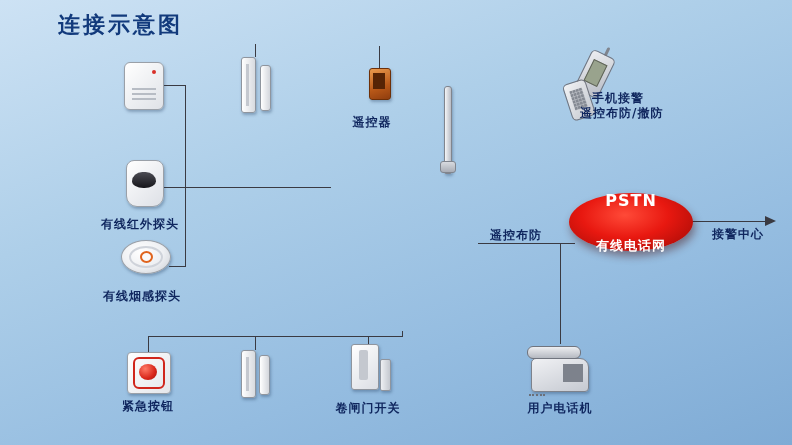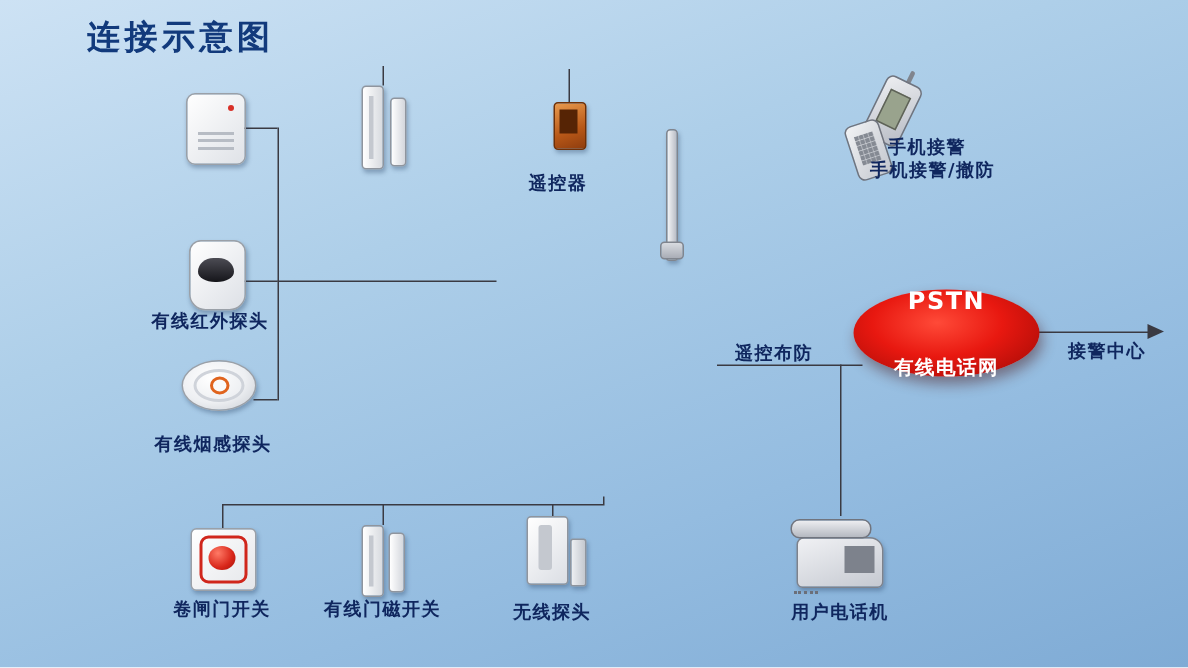--- a/index.html
+++ b/index.html
@@ -113,21 +113,21 @@
   <div class="dev" style="left:124px;top:62px;">
     <div class="wd-body shadowed"></div>
     <div class="wd-slots"></div>
     <div class="wd-led"></div>
   </div>
 
   <div class="dev" style="left:126px;top:160px;">
     <div class="pir-body shadowed"></div>
     <div class="pir-win"></div>
   </div>
-  <div class="lbl" style="left:94px;top:206px;width:92px;">有线红外探头</div>
+  <div class="lbl" style="left:94px;top:216px;width:92px;">有线红外探头</div>
 
   <div class="dev" style="left:121px;top:240px;">
     <div class="smk-outer shadowed"></div>
     <div class="smk-ring"></div>
     <div class="smk-core"></div>
   </div>
   <div class="lbl" style="left:96px;top:288px;width:92px;text-align:center;">有线烟感探头</div>
 
   <div class="dev" style="left:241px;top:57px;">
     <div class="dm-a shadowed" style="left:0;top:0;height:54px;"></div>
@@ -141,53 +141,52 @@
   <div class="lbl" style="left:334px;top:114px;width:76px;">遥控器</div>
 
   <div class="dev" style="left:558px;top:52px;width:58px;height:68px;">
     <div class="fp-ant"></div>
     <div class="fp-top"></div>
     <div class="fp-screen"></div>
     <div class="fp-bottom"></div>
     <div class="fp-keys"></div>
   </div>
   <div class="lbl left" style="left:592px;top:90px;">手机接警</div>
-  <div class="lbl left" style="left:580px;top:105px;">手机接警/撤防</div>
+  <div class="lbl left" style="left:580px;top:105px;">遥控布防/撤防</div>
 
   <div class="antenna shadowed"></div>
   <div class="antenna-base"></div>
 
   <div class="lbl left" style="left:490px;top:227px;">遥控布防</div>
 
   <div class="pstn">
     <div class="pstn-l1">PSTN</div>
     <div class="pstn-l2">有线电话网</div>
   </div>
 
   <div class="lbl left" style="left:712px;top:226px;">接警中心</div>
 
   <div class="dev" style="left:127px;top:352px;">
     <div class="eb-plate shadowed"></div>
     <div class="eb-frame"></div>
     <div class="eb-btn"></div>
   </div>
-  <div class="lbl" style="left:106px;top:398px;width:84px;">卷闸门开关</div>
+  <div class="lbl" style="left:106px;top:398px;width:84px;">紧急按钮</div>
 
   <div class="dev" style="left:241px;top:350px;">
     <div class="dm-a shadowed" style="left:0;top:0;height:46px;"></div>
     <div class="dm-b shadowed" style="left:18px;top:5px;height:38px;"></div>
   </div>
-  <div class="lbl" style="left:210px;top:398px;width:90px;">有线门磁开关</div>
 
   <div class="dev" style="left:351px;top:344px;width:40px;height:50px;">
     <div class="ss-main shadowed"></div>
     <div class="ss-groove"></div>
     <div class="ss-side shadowed"></div>
   </div>
-  <div class="lbl" style="left:322px;top:400px;width:92px;">无线探头</div>
+  <div class="lbl" style="left:322px;top:400px;width:92px;">卷闸门开关</div>
 
   <div class="dev" style="left:527px;top:344px;width:64px;height:50px;">
     <div class="tp-body shadowed"></div>
     <div class="tp-handset"></div>
     <div class="tp-keys"></div>
     <div class="tp-cord"></div>
   </div>
   <div class="lbl" style="left:514px;top:400px;width:92px;">用户电话机</div>
 
 </div>

